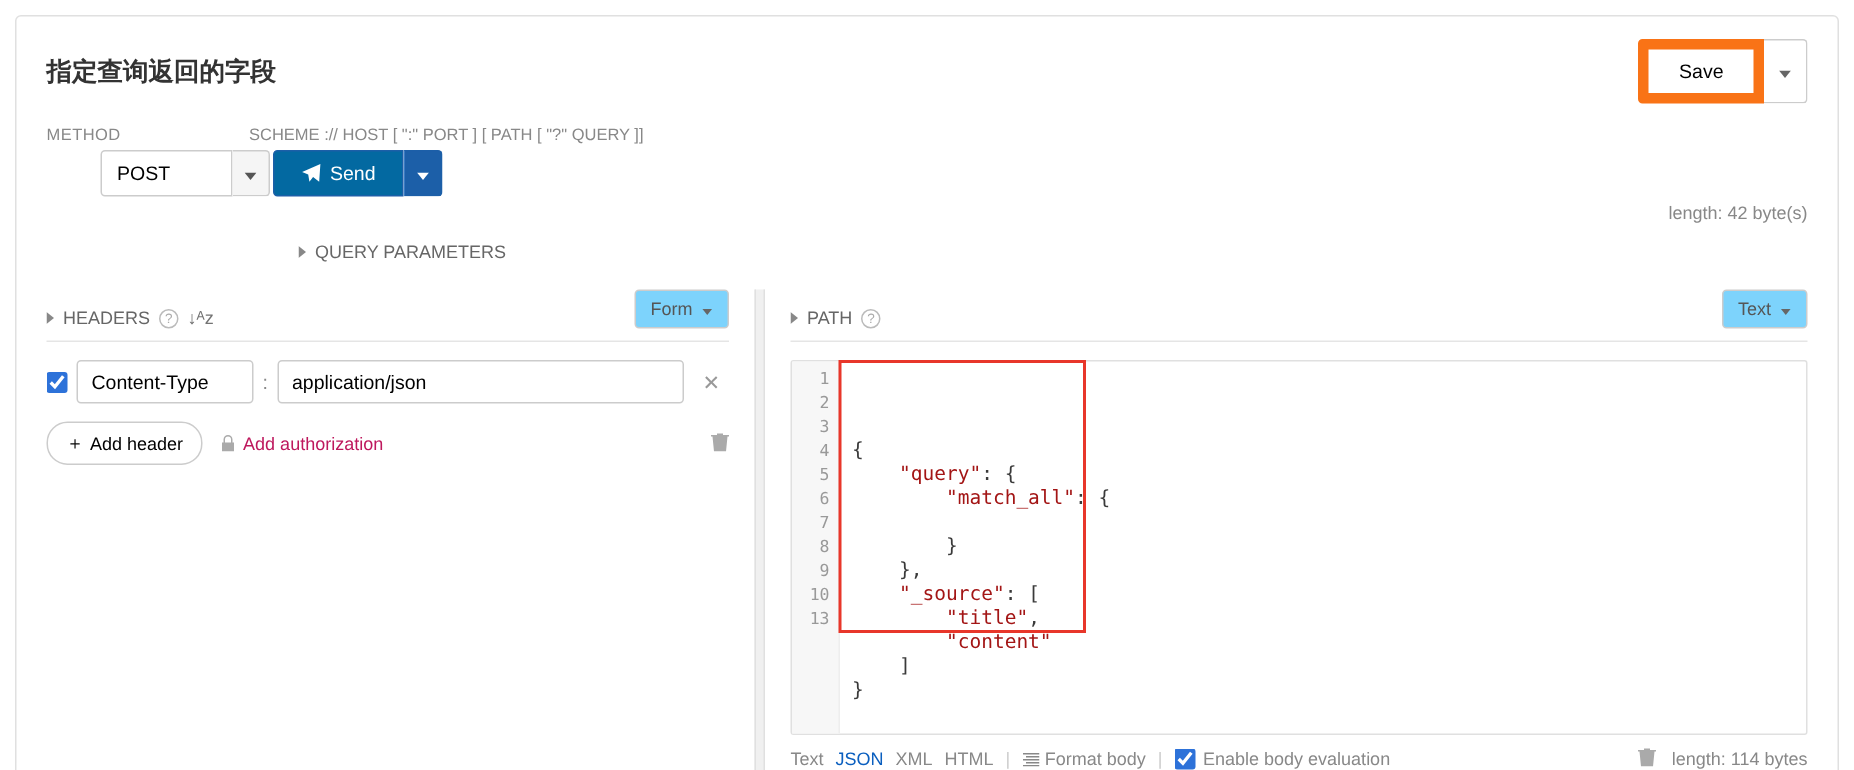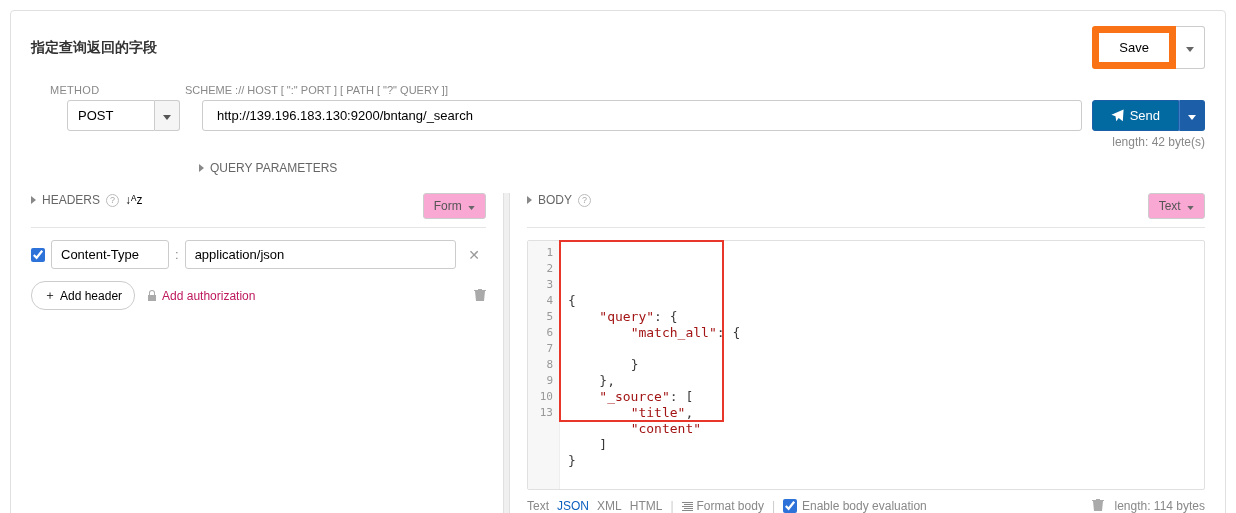--- a/index.html
+++ b/index.html
@@ -1,46 +1,46 @@
 <!DOCTYPE html>
 <html><head>
 <meta charset="utf-8">
 <style>
 * { box-sizing: border-box; margin: 0; padding: 0; }
 body { font-family: -apple-system, BlinkMacSystemFont, "Segoe UI", Arial, sans-serif; font-size: 13px; color: #333; background: #fff; }
 .panel { border: 1px solid #e0e0e0; border-radius: 4px; margin: 10px; padding: 15px 20px 10px 20px; background: #fff; }
 .top-row { display: flex; justify-content: space-between; align-items: center; margin-bottom: 15px; }
-.title { font-size: 14px; font-weight: 600; color: #333; }
+.title { font-size: 17px; font-weight: 600; color: #333; }
 .save-group { display: flex; }
 .save-btn { background: #fff; border: 7px solid #f97316; padding: 7px 20px; border-radius: 3px 0 0 3px; font-size: 13px; cursor: pointer; }
 .save-caret { background: #fff; border: 1px solid #ccc; border-left: none; padding: 7px 10px; border-radius: 0 3px 3px 0; cursor: pointer; color: #666; }
 .labels-row { display: flex; gap: 0; margin-bottom: 4px; }
-.method-label { width: 135px; font-size: 11px; color: #888; text-transform: uppercase; letter-spacing: 0.3px; margin-left: 19px; }
+.method-label { width: 135px; font-size: 11px; color: #888; text-transform: uppercase; letter-spacing: 0.3px; }
 .scheme-label { flex: 1; font-size: 11px; color: #888; }
 .inputs-row { display: flex; align-items: center; margin-left: 36px; }
 .method-select { width: 115px; display: flex; }
 .method-select input { width: 88px; border: 1px solid #ccc; border-radius: 3px 0 0 3px; padding: 7px 10px; font-size: 13px; }
 .method-select .caret-btn { border: 1px solid #ccc; border-left: none; border-radius: 0 3px 3px 0; padding: 7px 8px; background: #f5f5f5; cursor: pointer; color: #555; }
 .url-input { flex: 1; margin: 0 10px 0 20px; border: 1px solid #ccc; border-radius: 3px; padding: 7px 14px; font-size: 13px; }
 .send-group { display: flex; }
 .send-btn { background: #0369a1; color: #fff; border: 1px solid #1c5fa8; padding: 7px 18px; border-radius: 3px 0 0 3px; font-size: 13px; cursor: pointer; display: flex; align-items: center; gap: 6px; }
 .send-btn svg { fill: #fff; }
 .send-caret { background: #1c5fa8; border: 1px solid #1c5fa8; border-left: 1px solid #3b7bc4; padding: 7px 8px; border-radius: 0 3px 3px 0; cursor: pointer; color: #fff; }
 .length-row { text-align: right; margin-top: 4px; font-size: 12px; color: #888; }
 .query-params { margin: 12px 0 18px 155px; font-size: 12px; color: #666; cursor: pointer; display: flex; align-items: center; gap: 6px; padding-left: 13px; }
 .split { display: flex; gap: 0; }
 .left-pane { width: 465px; padding-right: 10px; }
 .splitter-v { width: 7px; background: #f0f0f0; border-left:1px solid #e0e0e0; border-right:1px solid #e0e0e0; cursor: col-resize; margin: 0 7px; }
 .right-pane { flex: 1; padding-left: 10px; }
-.section-head { display: flex; align-items: flex-start; justify-content: space-between; border-bottom: 1px solid #e5e5e5; padding-bottom: 8px; margin-bottom: 12px; }
+.section-head { display: flex; align-items: flex-end; justify-content: space-between; border-bottom: 1px solid #e5e5e5; padding-bottom: 8px; margin-bottom: 12px; }
 .section-head-left { display: flex; align-items: center; gap: 6px; font-size: 12px; color: #666; }
 .section-head-left .caret-toggle { cursor: pointer; color: #888; }
 .help-icon { border: 1px solid #bbb; border-radius: 50%; width: 13px; height: 13px; font-size: 9px; display: inline-flex; align-items: center; justify-content: center; color: #aaa; cursor: help; }
-.sort-icon { font-size: 12px; color: #000000; cursor: pointer; }
-.form-btn { background: #f9a8d4; border: 1px solid #ccc; padding: 5px 10px; border-radius: 3px; font-size: 12px; cursor: pointer; color: #555; }
+.sort-icon { font-size: 12px; color: #737373; cursor: pointer; }
+.form-btn { background: #7dd3fc; border: 1px solid #ccc; padding: 5px 10px; border-radius: 3px; font-size: 12px; cursor: pointer; color: #555; }
 .header-row { display: flex; align-items: center; gap: 6px; margin-bottom: 12px; }
 .chk { accent-color: #2d72d9; width: 14px; height: 14px; cursor: pointer; }
 .hdr-input { border: 1px solid #ccc; border-radius: 3px; padding: 6px 9px; font-size: 13px; }
 .hdr-name { width: 118px; }
 .colon { color: #888; }
 .hdr-value { flex: 1; }
 .close-x { color: #999; cursor: pointer; padding: 0 6px; font-size: 14px; }
 .actions-row { display: flex; align-items: center; justify-content: space-between; margin-top: 2px; }
 .add-header-btn { background: #fff; border: 1px solid #ccc; border-radius: 14px; padding: 5px 12px; font-size: 12px; cursor: pointer; display: inline-flex; align-items: center; gap: 4px; }
 .add-auth { font-size: 12px; color: #be185d; cursor: pointer; display: inline-flex; align-items: center; gap: 5px; margin-left: 12px;}
@@ -84,21 +84,20 @@
 
   <div class="inputs-row">
     <div class="method-select">
       <input type="text" value="POST" style="">
       <button class="caret-btn">
         <svg width="8" height="5" viewBox="0 0 8 5">
             <path d="M0 0l4 5 4-5z" fill="#555"></path>
           </svg>
       </button>
     </div>
-    <input type="text" class="url-input" value="http://139.196.183.130:9200/bntang/_search" style="">
     <div class="send-group">
       <button class="send-btn">
         <svg width="13" height="13" viewBox="0 0 16 16">
             <path d="M15.5.5L.5 7l5 2 1 6 3-4 5 4L15.5.5z"></path>
           </svg>
         <span>Send</span>
       </button>
       <button class="send-caret">
         <svg width="8" height="5" viewBox="0 0 8 5">
             <path d="M0 0l4 5 4-5z" fill="#fff"></path>
@@ -170,21 +169,21 @@
     <div class="splitter-v"></div>
 
     <div class="right-pane">
       <div class="section-head">
         <div class="section-head-left">
           <span class="caret-toggle">
             <svg width="5" height="8" viewBox="0 0 5 8">
                 <path d="M0 0l5 4-5 4z" fill="#888"></path>
               </svg>
           </span>
-          <span>BODY</span>
+          <span>PATH</span>
           <span class="help-icon">?</span>
         </div>
         <button class="form-btn">
           <span>Text</span>
           <svg width="7" height="4" viewBox="0 0 8 5" style="margin-left:3px">
               <path d="M0 0l4 5 4-5z" fill="#666"></path>
             </svg>
         </button>
       </div>
 

